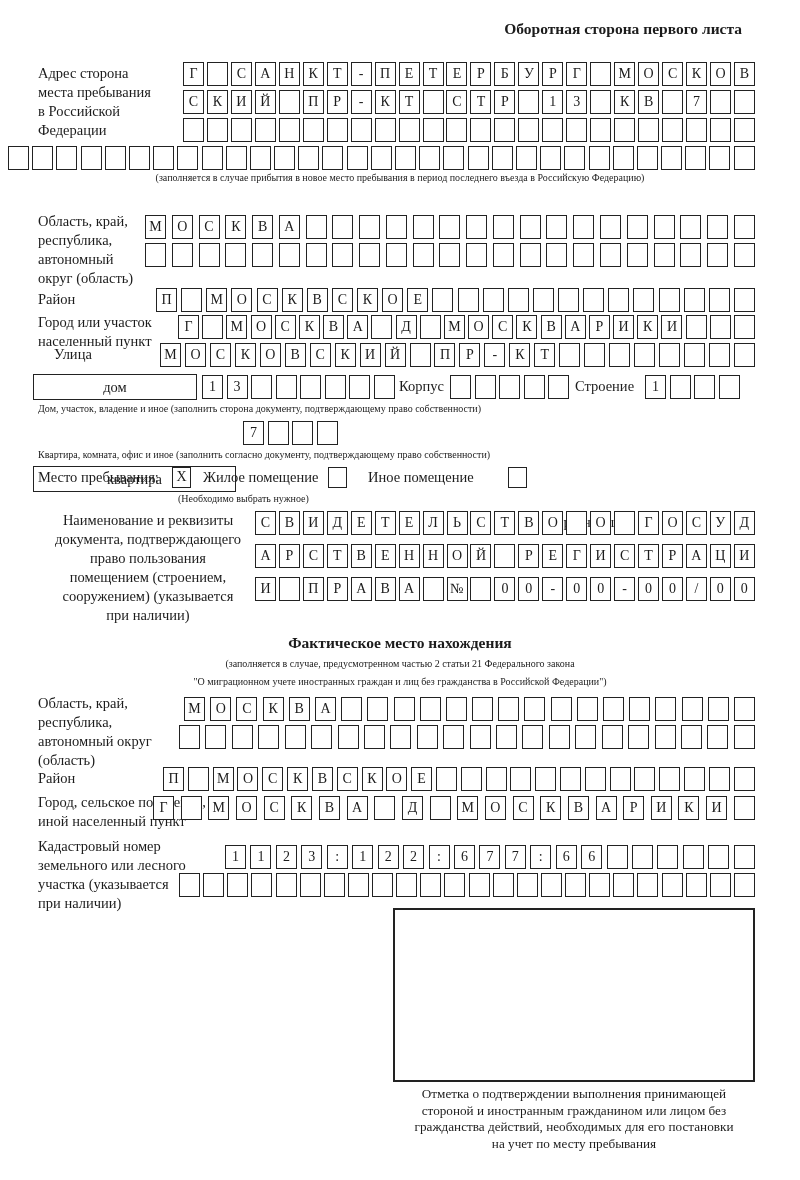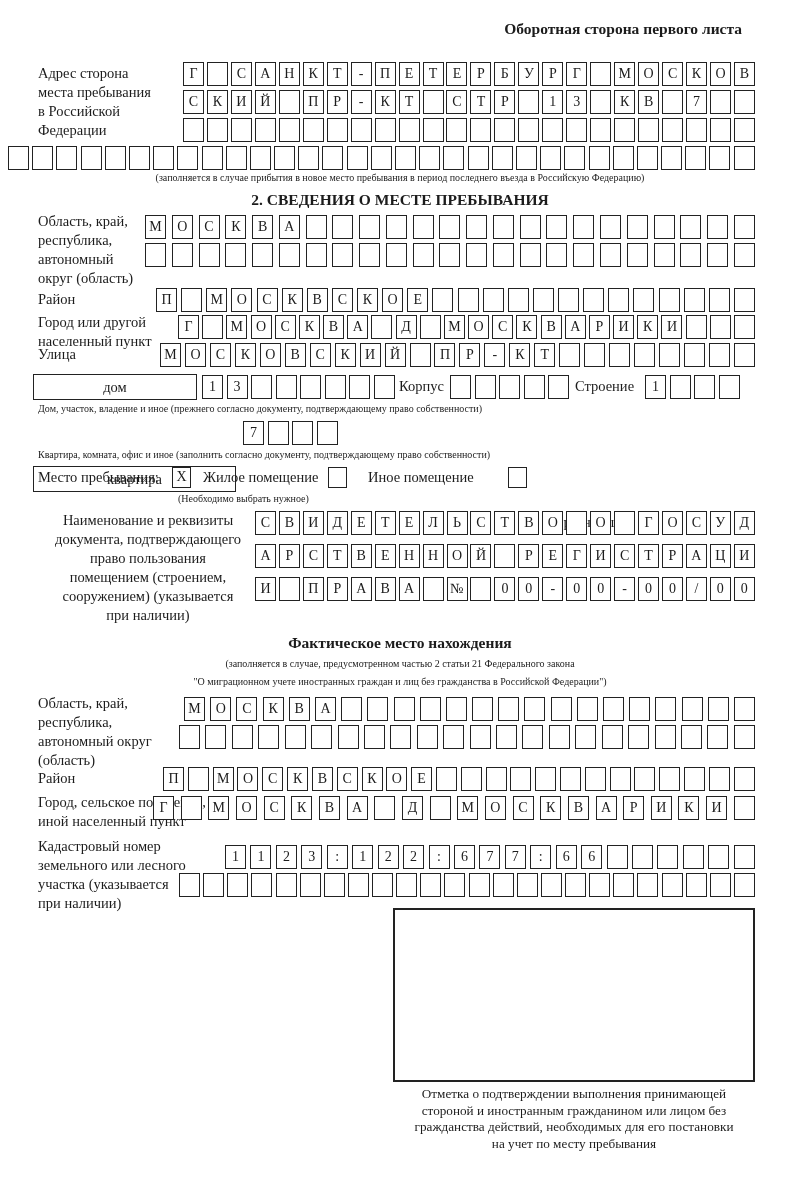--- a/index.html
+++ b/index.html
@@ -140,21 +140,20 @@
       <div class="cell"></div>
       <div class="cell"></div>
       <div class="cell"></div>
       <div class="cell"></div>
       <div class="cell"></div>
       <div class="cell"></div>
       <div class="cell"></div>
     </div>
   <div class="cap cap-center" style="top:172px;">(заполняется в случае прибытия в новое место пребывания в период последнего въезда в Российскую Федерацию)</div>
 
-  <div class="hdr" style="top:191px;">2. СВЕДЕНИЯ О МЕСТЕ ПРЕБЫВАНИЯ</div>
 
   <div class="lbl" style="left:38px;top:212px;width:130px;">Область, край,
 республика,
 автономный
 округ (область)</div>
   <div class="cellrow" style="left:145px;top:215px;width:610px;">
       <div class="cell">М</div>
       <div class="cell">О</div>
       <div class="cell">С</div>
       <div class="cell">К</div>
@@ -225,21 +224,21 @@
       <div class="cell"></div>
       <div class="cell"></div>
       <div class="cell"></div>
       <div class="cell"></div>
       <div class="cell"></div>
       <div class="cell"></div>
       <div class="cell"></div>
       <div class="cell"></div>
     </div>
 
-  <div class="lbl" style="left:38px;top:313px;width:150px;">Город или другой
+  <div class="lbl" style="left:38px;top:313px;width:150px;">Город или участок
 населенный пункт</div>
   <div class="cellrow" style="left:178px;top:315px;width:577px;">
       <div class="cell">Г</div>
       <div class="cell"></div>
       <div class="cell">М</div>
       <div class="cell">О</div>
       <div class="cell">С</div>
       <div class="cell">К</div>
       <div class="cell">В</div>
       <div class="cell">А</div>
@@ -254,21 +253,21 @@
       <div class="cell">А</div>
       <div class="cell">Р</div>
       <div class="cell">И</div>
       <div class="cell">К</div>
       <div class="cell">И</div>
       <div class="cell"></div>
       <div class="cell"></div>
       <div class="cell"></div>
     </div>
 
-  <div class="inline-lbl" style="left:38px;top:346px;">Улица</div>
+  <div class="inline-lbl" style="left:54px;top:346px;">Улица</div>
   <div class="cellrow" style="left:160px;top:343px;width:595px;">
       <div class="cell">М</div>
       <div class="cell">О</div>
       <div class="cell">С</div>
       <div class="cell">К</div>
       <div class="cell">О</div>
       <div class="cell">В</div>
       <div class="cell">С</div>
       <div class="cell">К</div>
       <div class="cell">И</div>
@@ -310,21 +309,21 @@
         <div class="cell"></div>
       </div>
     <div class="inline-lbl" style="left:575px;top:4px;">Строение</div>
     <div class="cells" style="left:645px;top:1px;">
         <div class="cell">1</div>
         <div class="cell"></div>
         <div class="cell"></div>
         <div class="cell"></div>
       </div>
   </div>
-  <div class="cap" style="left:38px;top:403px;">Дом, участок, владение и иное (прежнего согласно документу, подтверждающему право собственности)</div>
+  <div class="cap" style="left:38px;top:403px;">Дом, участок, владение и иное (заполнить сторона документу, подтверждающему право собственности)</div>
 
   <div class="row" style="top:420px;">
     <div class="wbox" style="left:33px;width:203px;margin-top:46px;">квартира</div>
     <div class="cells" style="left:243px;top:1px;">
         <div class="cell">7</div>
         <div class="cell"></div>
         <div class="cell"></div>
         <div class="cell"></div>
       </div>
   </div>

